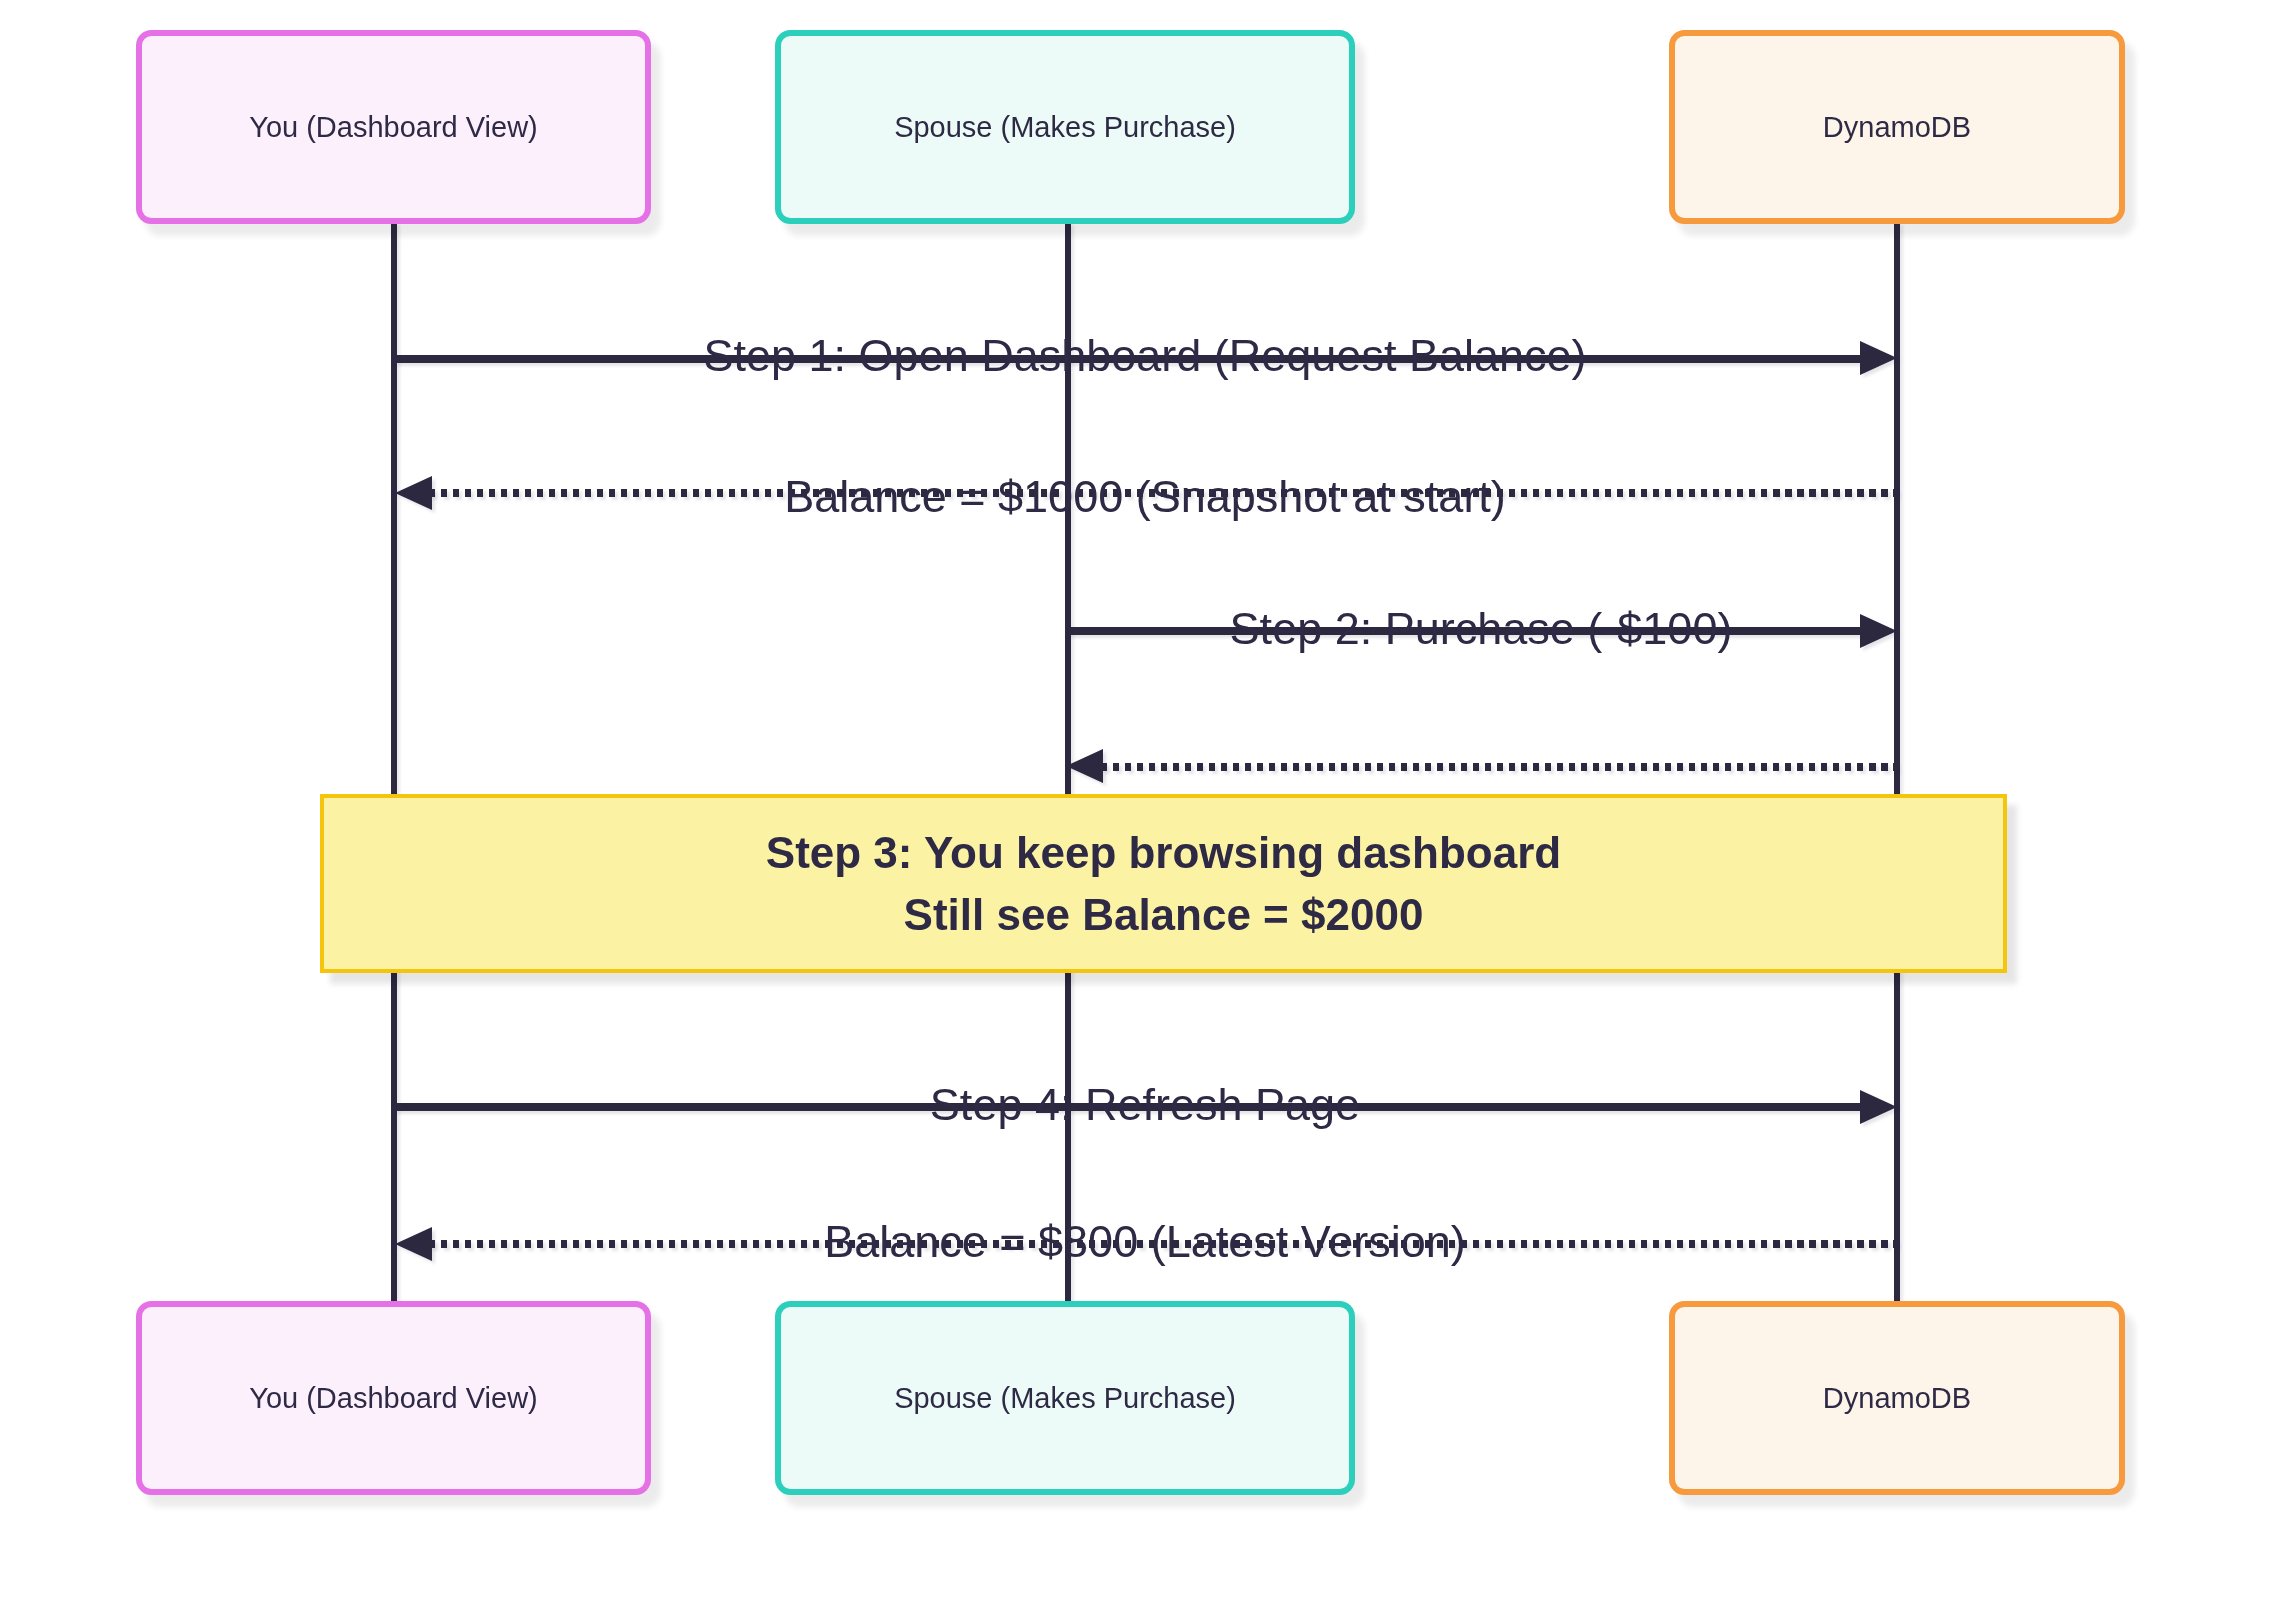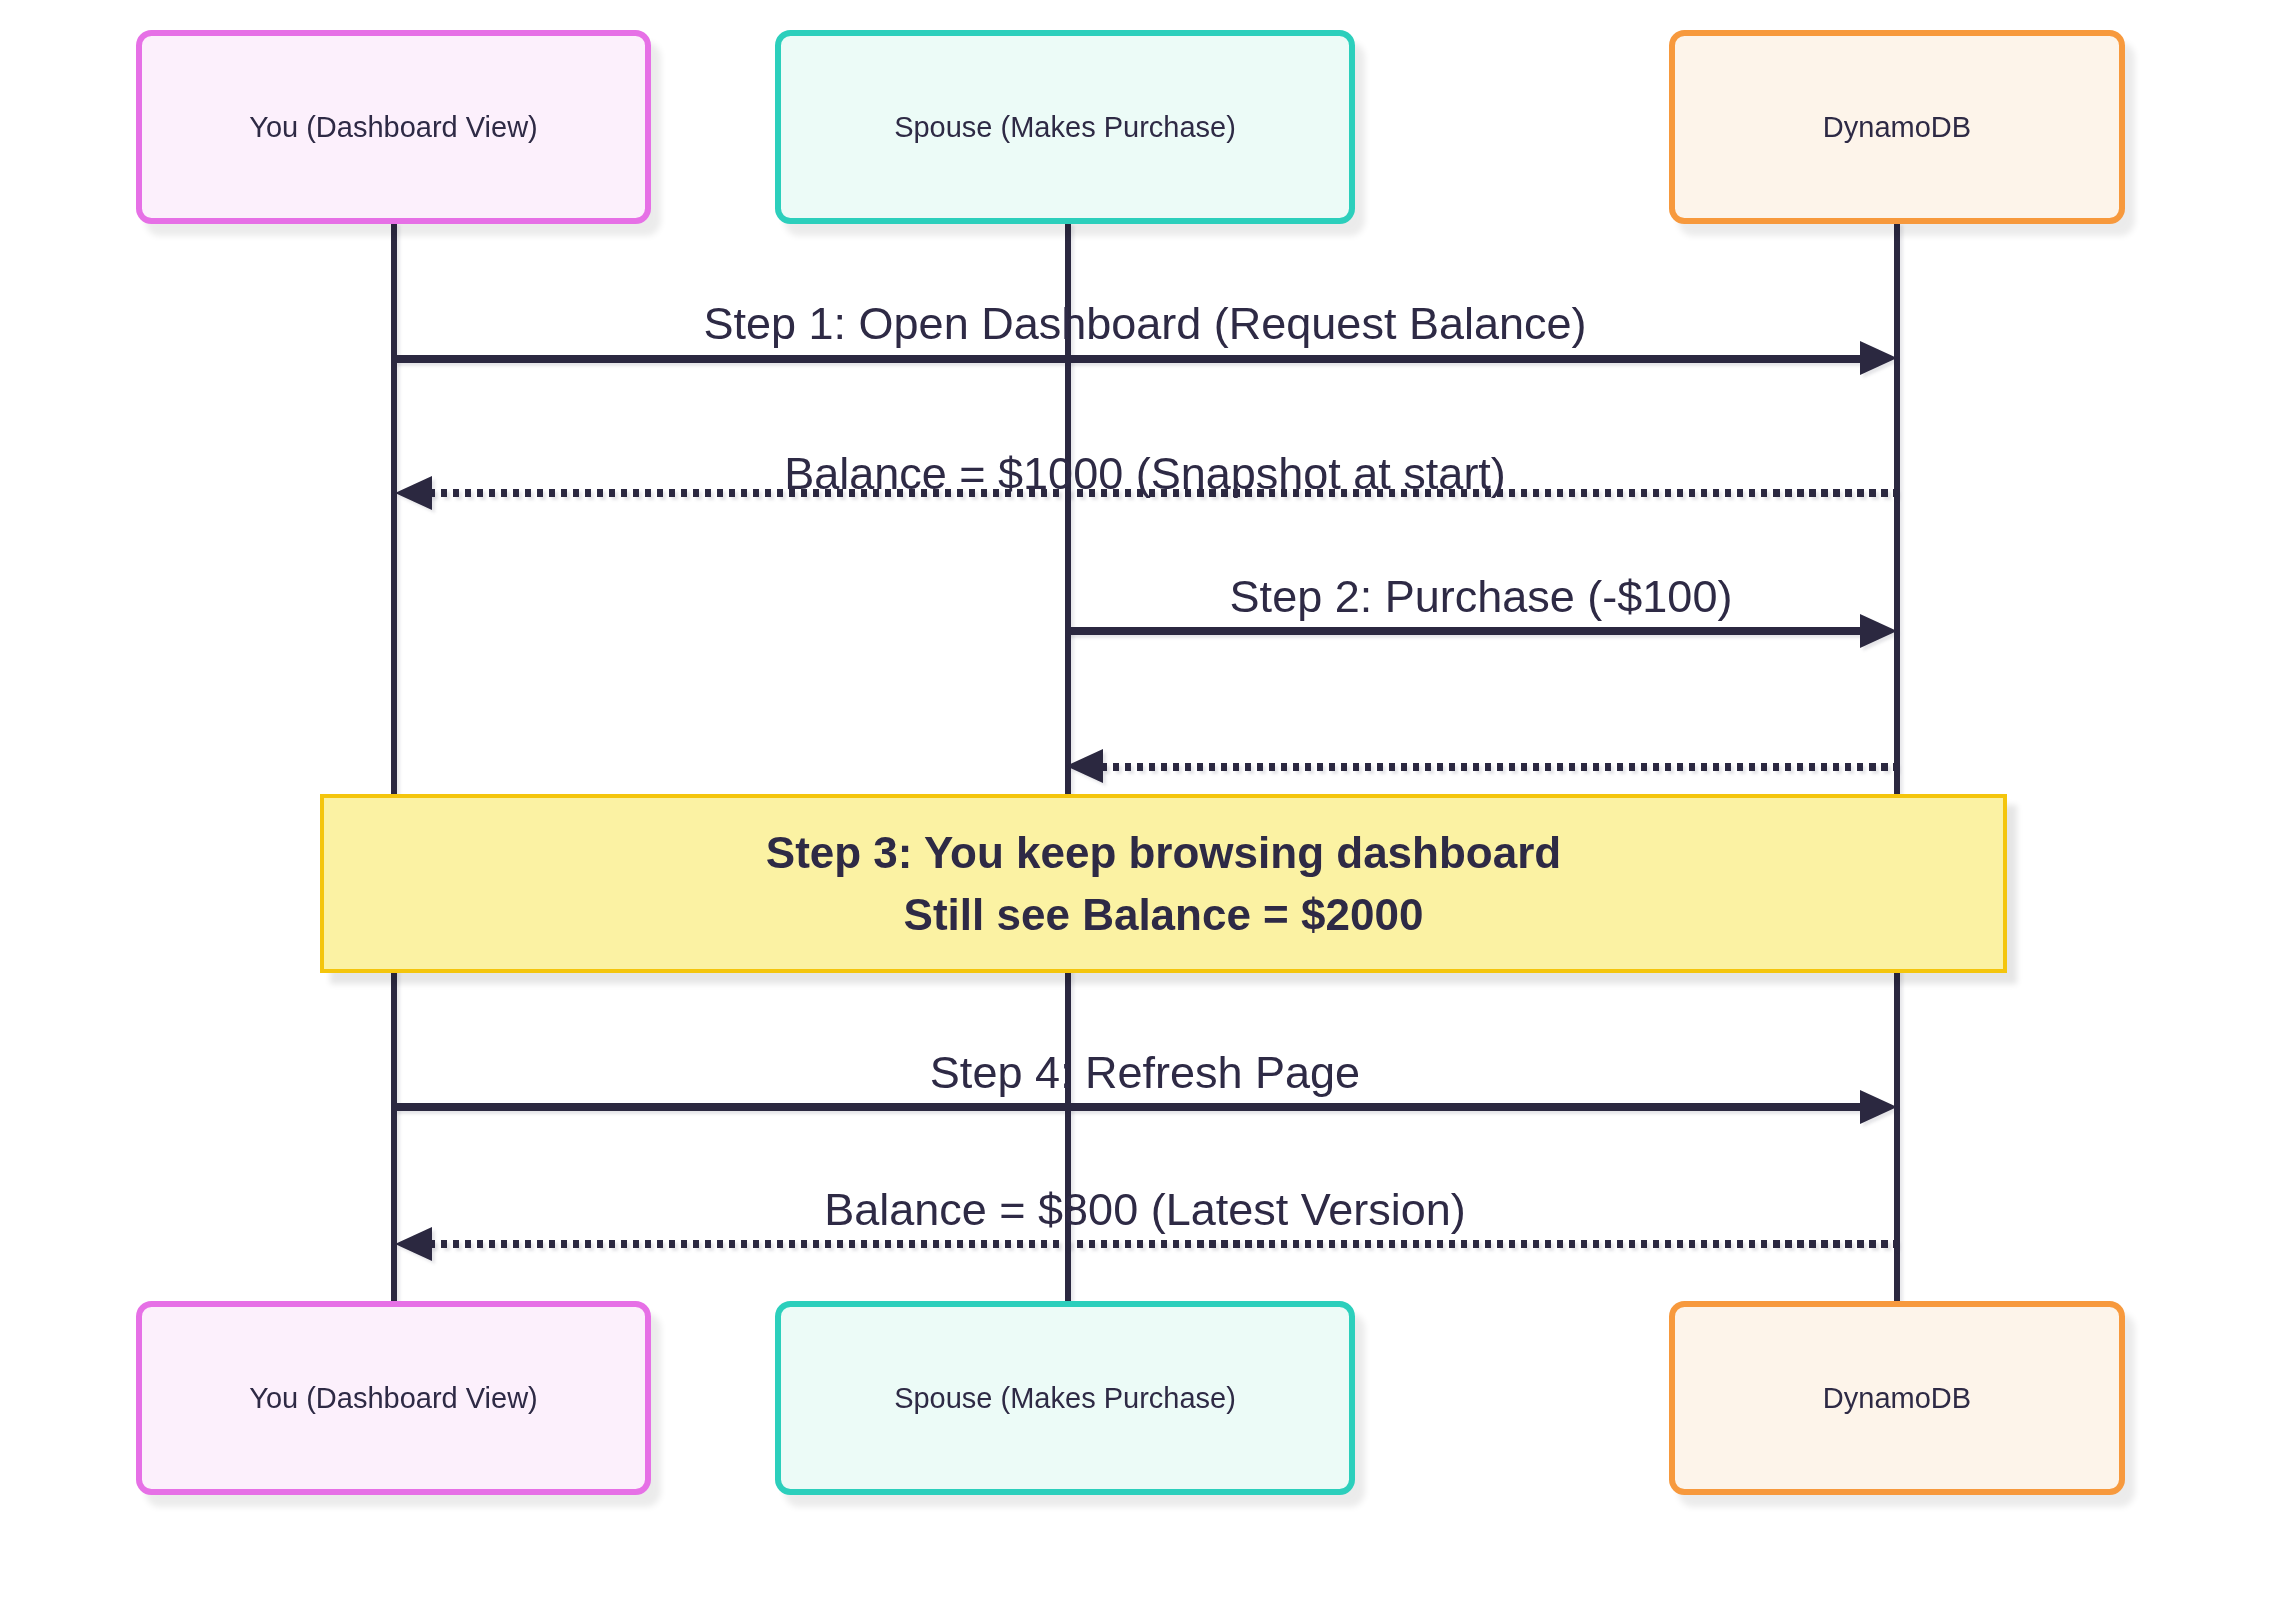--- a/index.html
+++ b/index.html
@@ -66,20 +66,21 @@
   .head.right{border-left:37px solid var(--ink);}
   .head.left{border-right:37px solid var(--ink);}
   
   .msg-label{
     position:absolute;width:1480px;
     text-align:center;
     font-size:45px;line-height:56px;
     color:var(--text);
     z-index:4;
     white-space:nowrap;
+    margin-top:32px;
   }
   
   .note{
     position:absolute;
     left:320px;top:794px;width:1687px;height:179px;
     background:var(--yellow-fill);
     border:4.7px solid var(--gold);
     box-shadow:9.5px 10.7px 6px rgba(0,0,0,0.10);
     z-index:5;
     display:flex;flex-direction:column;align-items:center;justify-content:center;
@@ -106,21 +107,21 @@
     <span>Spouse (Makes Purchase)</span>
   </div>
   <div class="actor orange row-top" style="left:1669px;width:456px;">
     <span>DynamoDB</span>
   </div>
 
   <div class="msg-label" style="left:405px;top:296px;">Step 1: Open Dashboard (Request Balance)</div>
   <div class="line solid" style="left:394px;top:355px;width:1467px;"></div>
   <div class="head right" style="left:1860px;top:341px;"></div>
 
-  <div class="msg-label" style="left:405px;top:446px;">Balance = $1000 (Snapshot at start)</div>
+  <div class="msg-label" style="left:405px;top:437px;">Balance = $1000 (Snapshot at start)</div>
   <div class="line dotted" style="left:429px;top:489px;width:1468px;"></div>
   <div class="head left" style="left:395px;top:476px;"></div>
 
   <div class="msg-label" style="left:741px;top:569px;">Step 2: Purchase (-$100)</div>
   <div class="line solid" style="left:1065px;top:627px;width:795px;"></div>
   <div class="head right" style="left:1860px;top:614px;"></div>
 
   <div class="line dotted" style="left:1101px;top:763px;width:796px;"></div>
   <div class="head left" style="left:1066px;top:749px;"></div>
 

